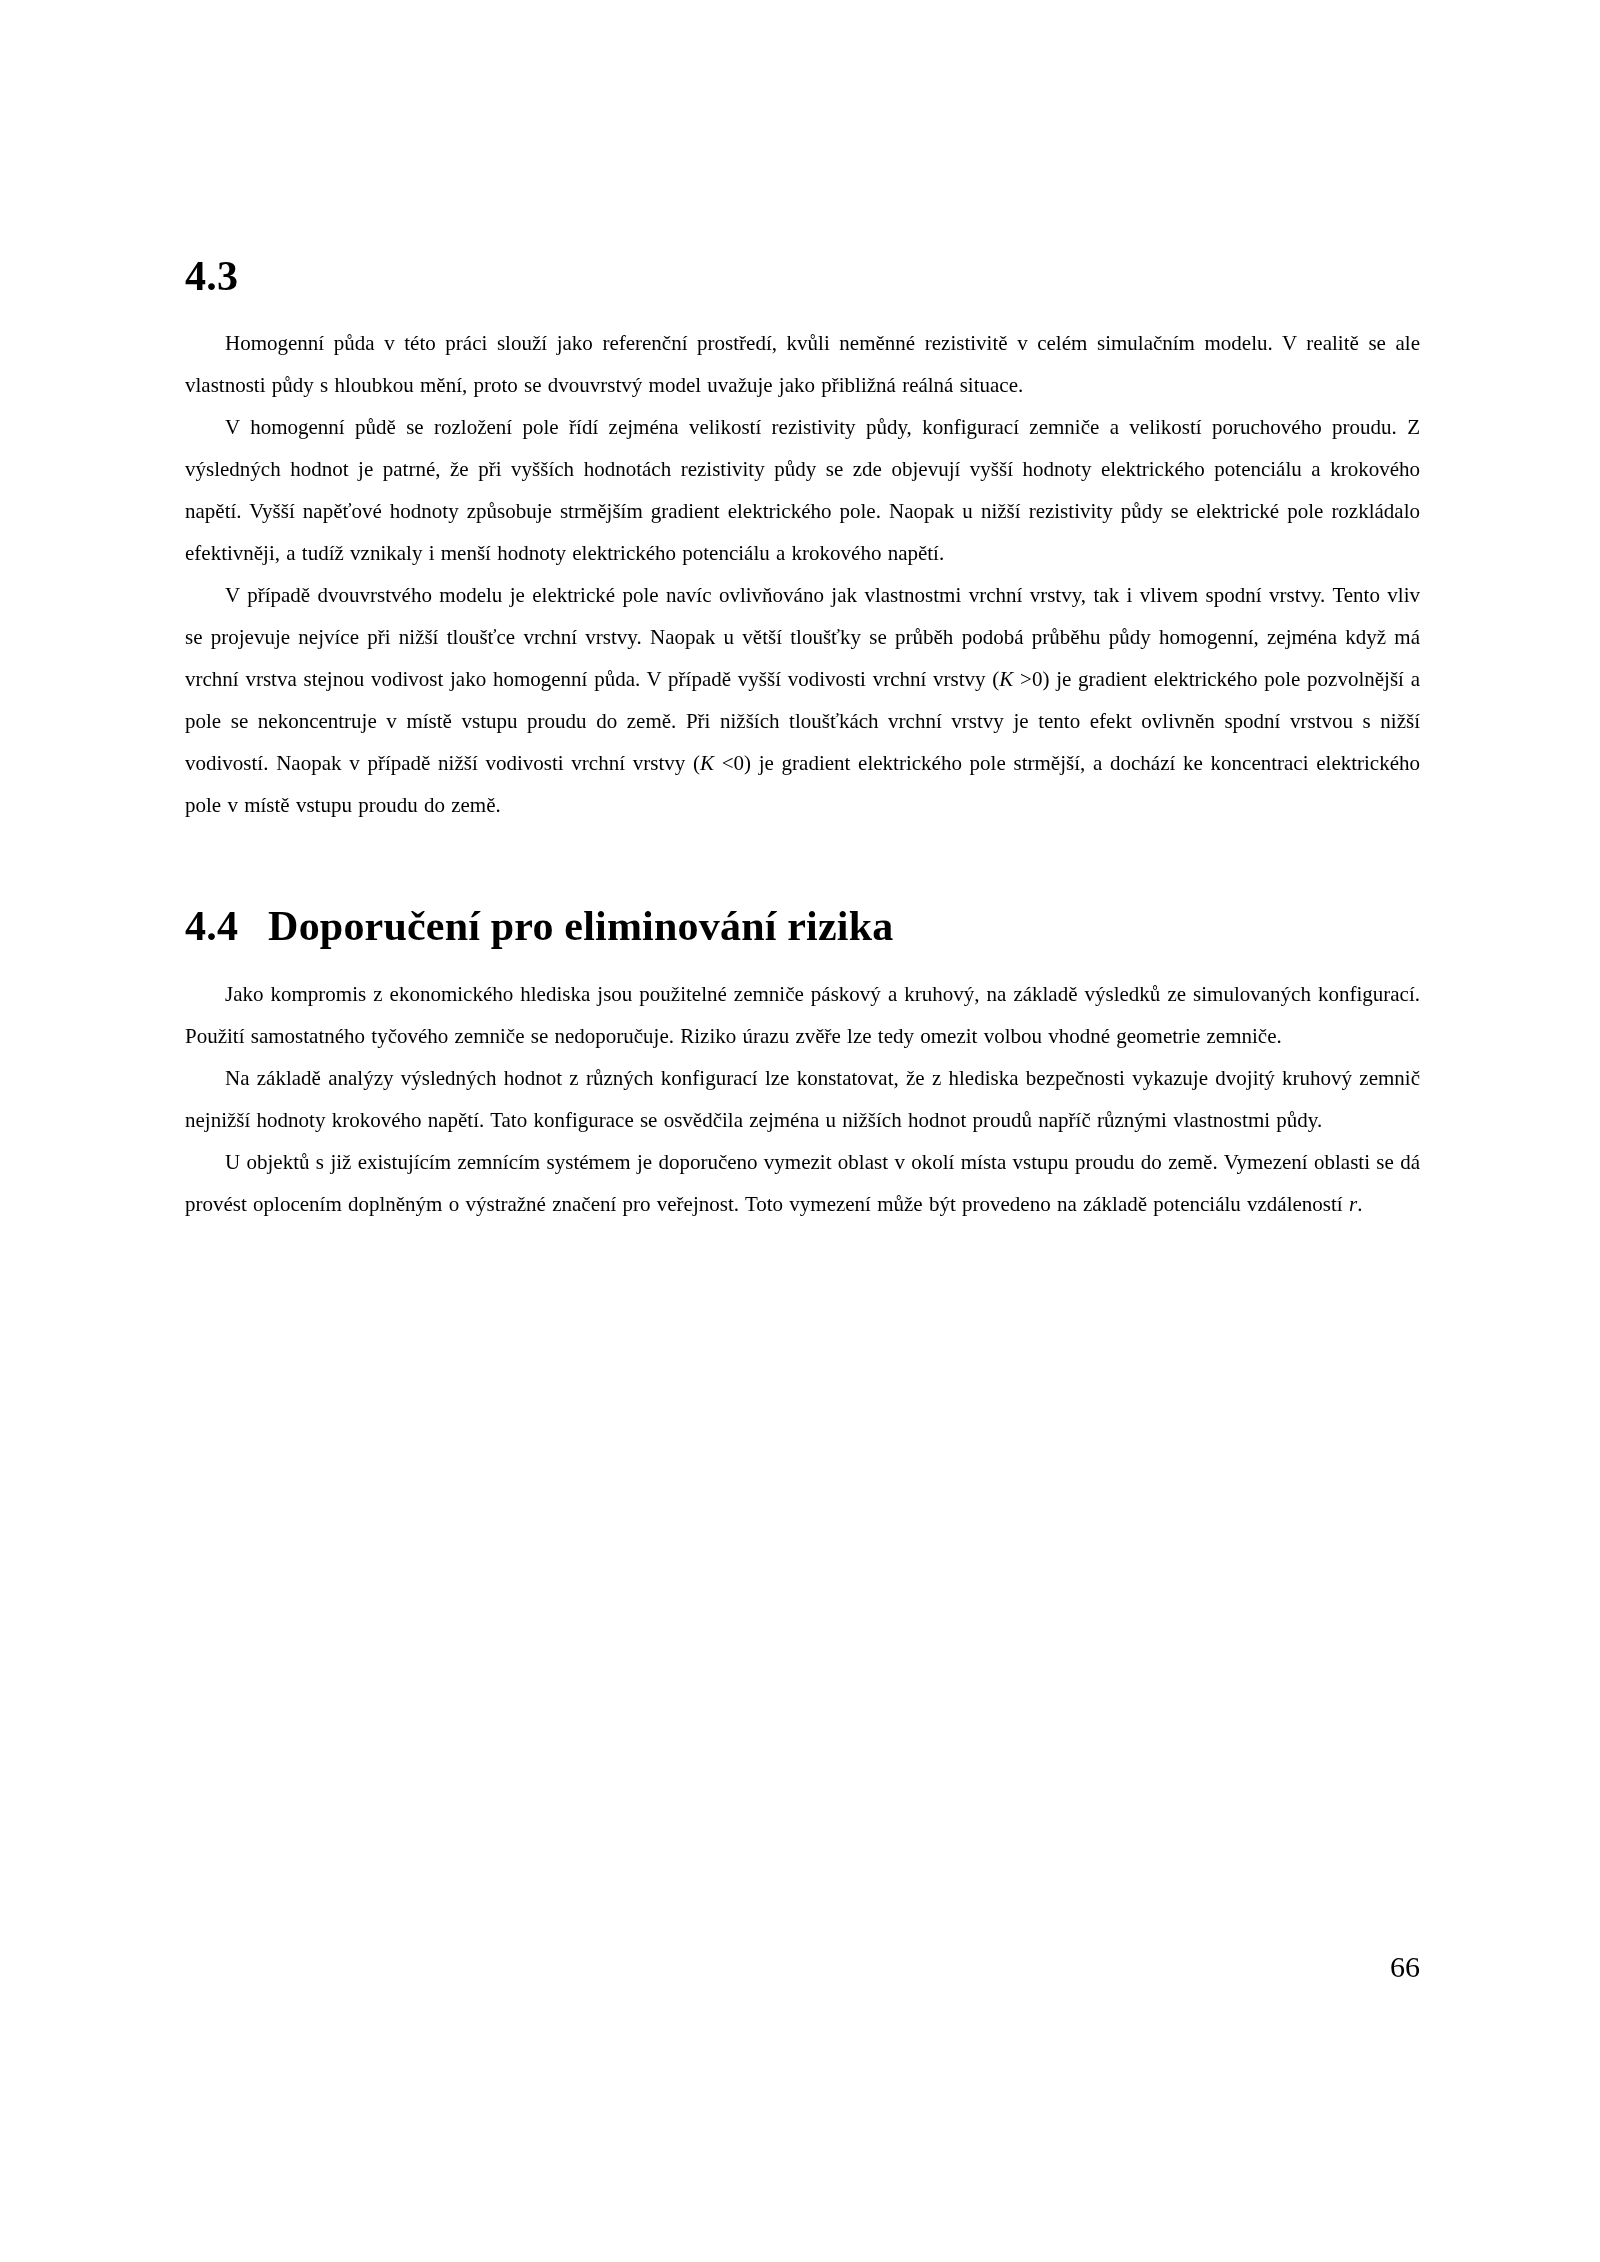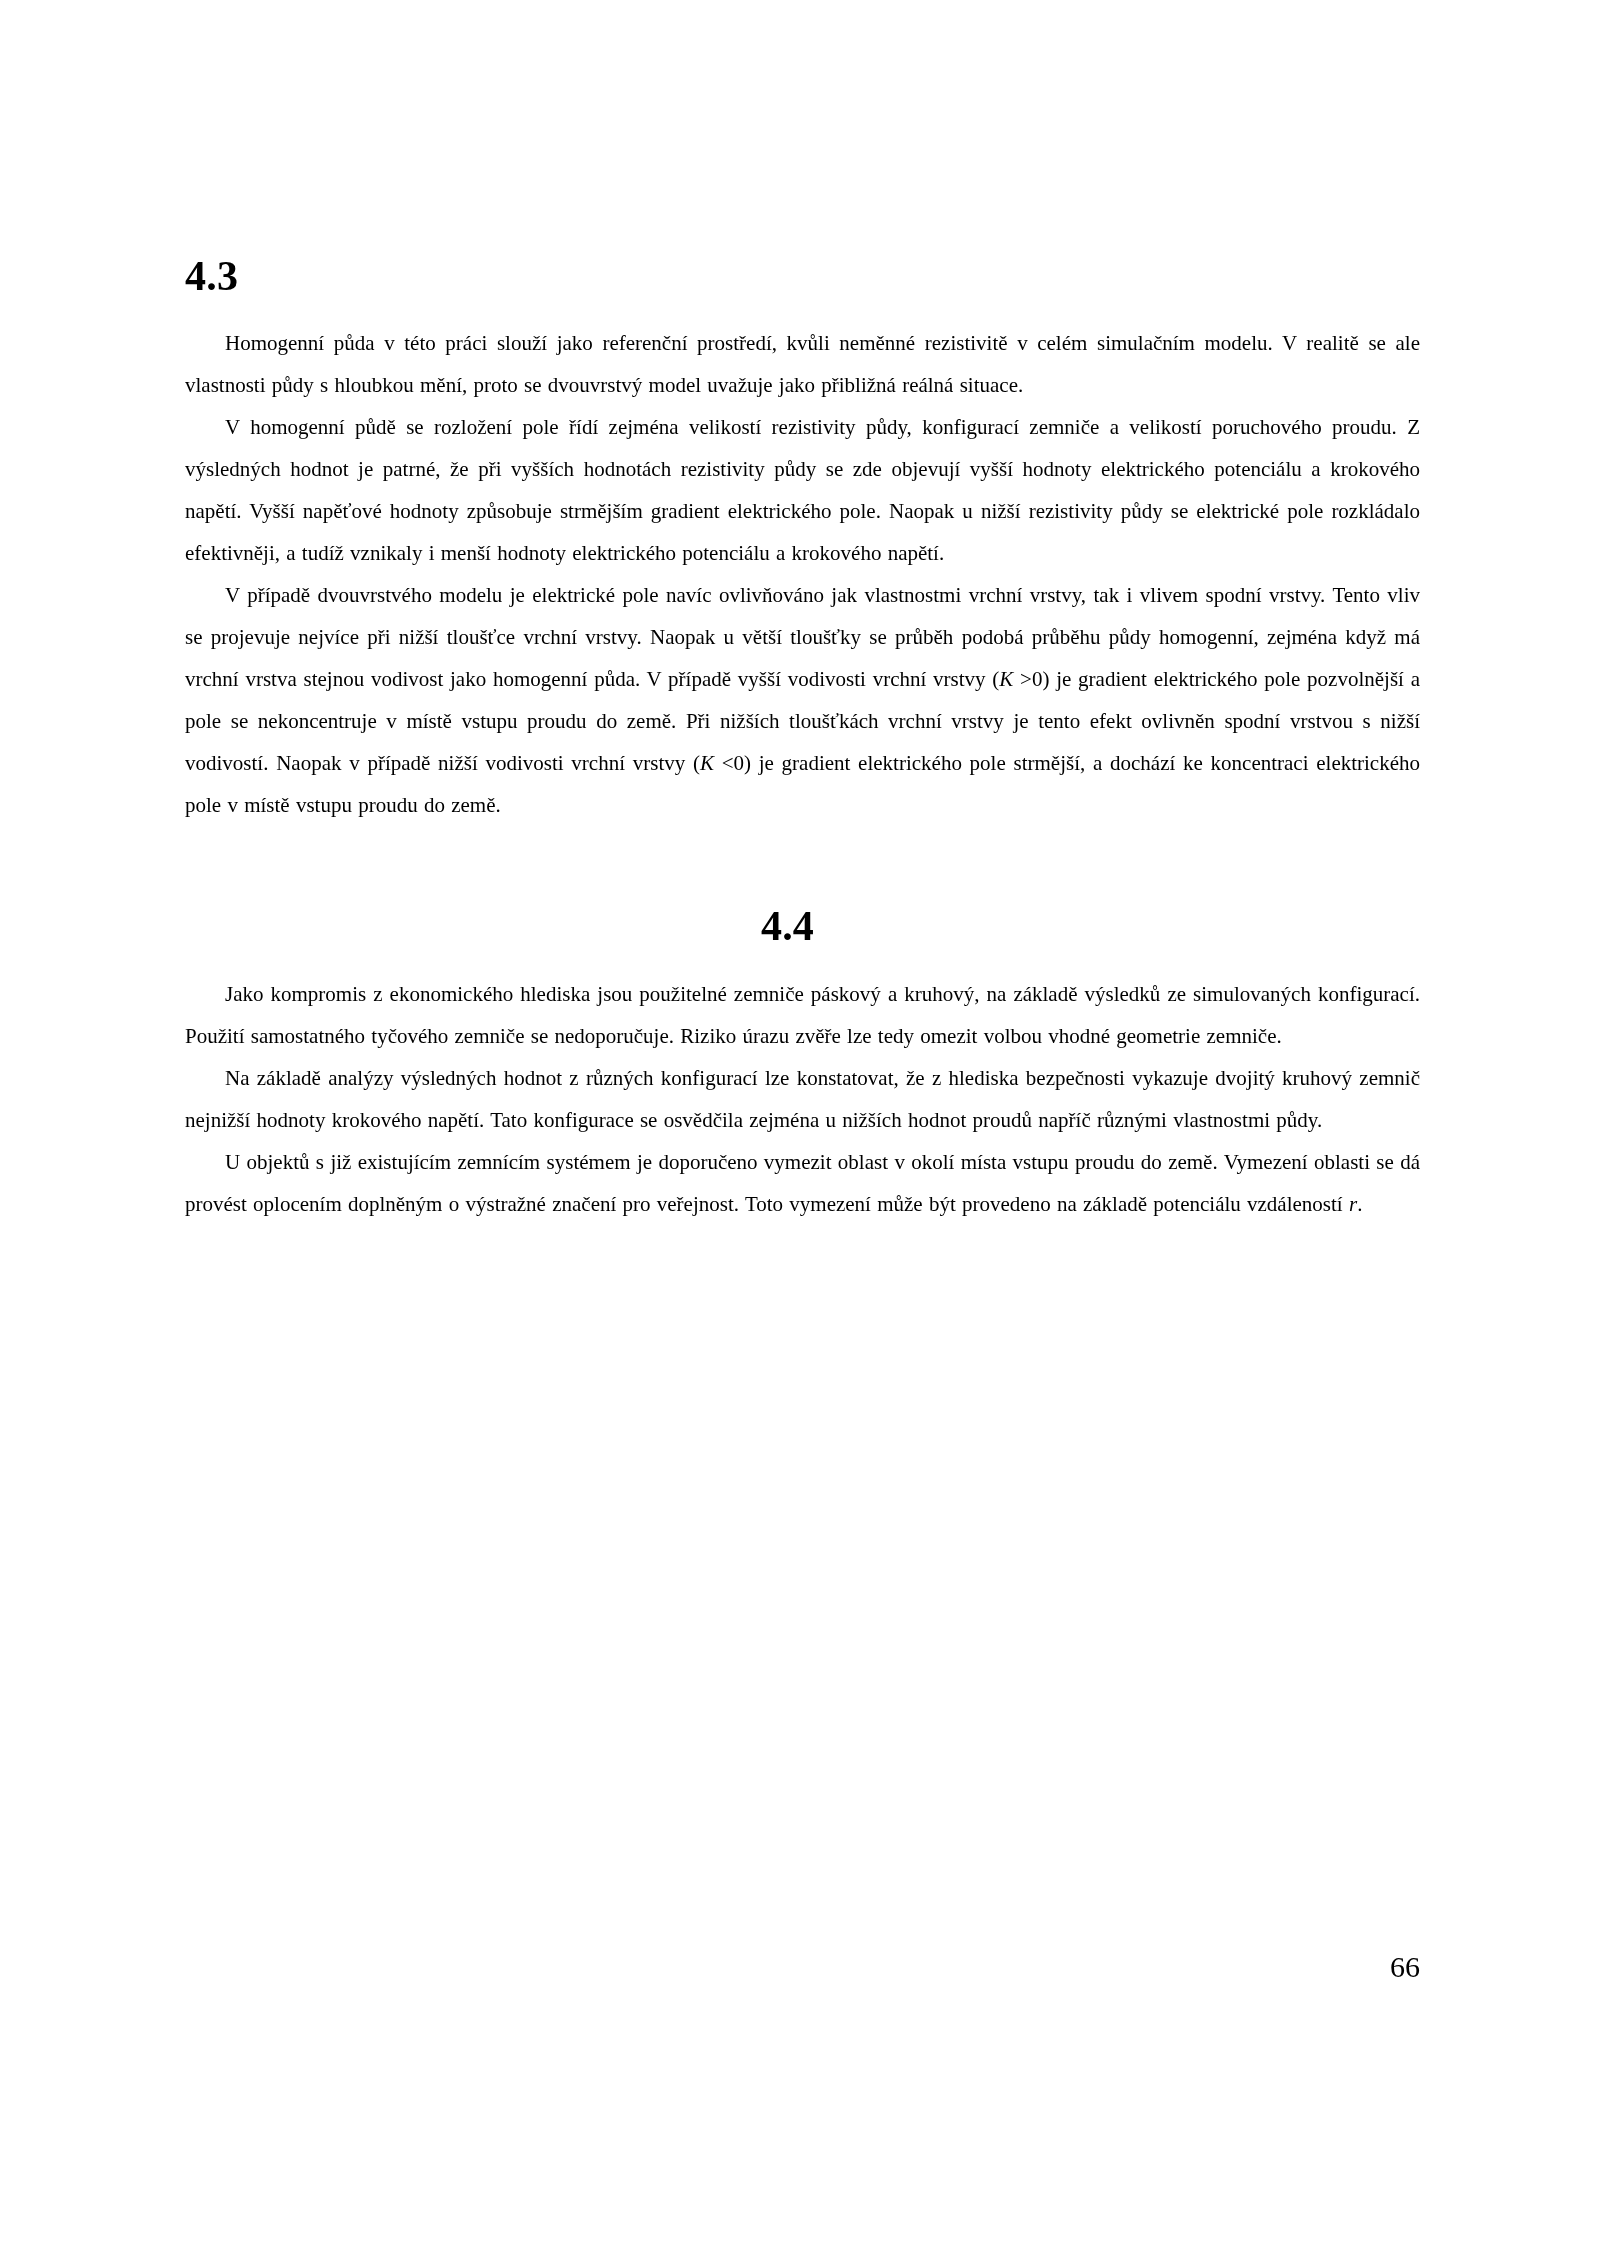--- a/index.html
+++ b/index.html
@@ -26,21 +26,21 @@
   .heading {
     display: flex;
     align-items: baseline;
     font-size: 42px;
     font-weight: bold;
     line-height: 1.15;
     margin: 0 0 22px 0;
     letter-spacing: 0.2px;
   }
   .heading + .para { margin-top: 0; }
-  .heading.second { margin-top: 76px; justify-content: center; }
+  .heading.second { margin-top: 76px; }
   .hnum { margin-right: 30px; }
   .para {
     margin: 0;
     font-size: 21px;
     line-height: 42px;
     text-align: justify;
     text-indent: 40px;
     word-spacing: 1px;
   }
   .para em { font-style: italic; }
@@ -58,19 +58,20 @@
 <div class="page">
   <main class="content">
       <h2 class="heading">
         <span class="hnum">4.3</span>
       </h2>
       <p class="para"><span>Homogenní půda v této práci slouží jako referenční prostředí, kvůli neměnné rezistivitě v celém simulačním modelu. V realitě se ale vlastnosti půdy s hloubkou mění, proto se dvouvrstvý model uvažuje jako přibližná reálná situace.</span></p>
       <p class="para"><span>V homogenní půdě se rozložení pole řídí zejména velikostí rezistivity půdy, konfigurací zemniče a velikostí poruchového proudu. Z výsledných hodnot je patrné, že při vyšších hodnotách rezistivity půdy se zde objevují vyšší hodnoty elektrického potenciálu a krokového napětí. Vyšší napěťové hodnoty způsobuje strmějším gradient elektrického pole. Naopak u nižší rezistivity půdy se elektrické pole rozkládalo efektivněji, a tudíž vznikaly i menší hodnoty elektrického potenciálu a krokového napětí.</span></p>
       <p class="para"><span>V případě dvouvrstvého modelu je elektrické pole navíc ovlivňováno jak vlastnostmi vrchní vrstvy, tak i vlivem spodní vrstvy. Tento vliv se projevuje nejvíce při nižší tloušťce vrchní vrstvy. Naopak u větší tloušťky se průběh podobá průběhu půdy homogenní, zejména když má vrchní vrstva stejnou vodivost jako homogenní půda. V případě vyšší vodivosti vrchní vrstvy (</span><em>K</em><span> &gt;0) je gradient elektrického pole pozvolnější a pole se nekoncentruje v místě vstupu proudu do země. Při nižších tloušťkách vrchní vrstvy je tento efekt ovlivněn spodní vrstvou s nižší vodivostí. Naopak v případě nižší vodivosti vrchní vrstvy (</span><em>K</em><span> &lt;0) je gradient elektrického pole strmější, a dochází ke koncentraci elektrického pole v místě vstupu proudu do země.</span></p>
       <h2 class="heading second">
         <span class="hnum">4.4</span>
+        <span>Doporučení pro eliminování rizika</span>
       </h2>
       <p class="para"><span>Jako kompromis z ekonomického hlediska jsou použitelné zemniče páskový a kruhový, na základě výsledků ze simulovaných konfigurací. Použití samostatného tyčového zemniče se nedoporučuje. Riziko úrazu zvěře lze tedy omezit volbou vhodné geometrie zemniče.</span></p>
       <p class="para"><span>Na základě analýzy výsledných hodnot z různých konfigurací lze konstatovat, že z hlediska bezpečnosti vykazuje dvojitý kruhový zemnič nejnižší hodnoty krokového napětí. Tato konfigurace se osvědčila zejména u nižších hodnot proudů napříč různými vlastnostmi půdy.</span></p>
       <p class="para"><span>U objektů s již existujícím zemnícím systémem je doporučeno vymezit oblast v okolí místa vstupu proudu do země. Vymezení oblasti se dá provést oplocením doplněným o výstražné značení pro veřejnost. Toto vymezení může být provedeno na základě potenciálu vzdáleností </span><em>r</em><span>.</span></p>
     </main>
   <div class="page-number">66</div>
 </div>
 
 </body></html>

